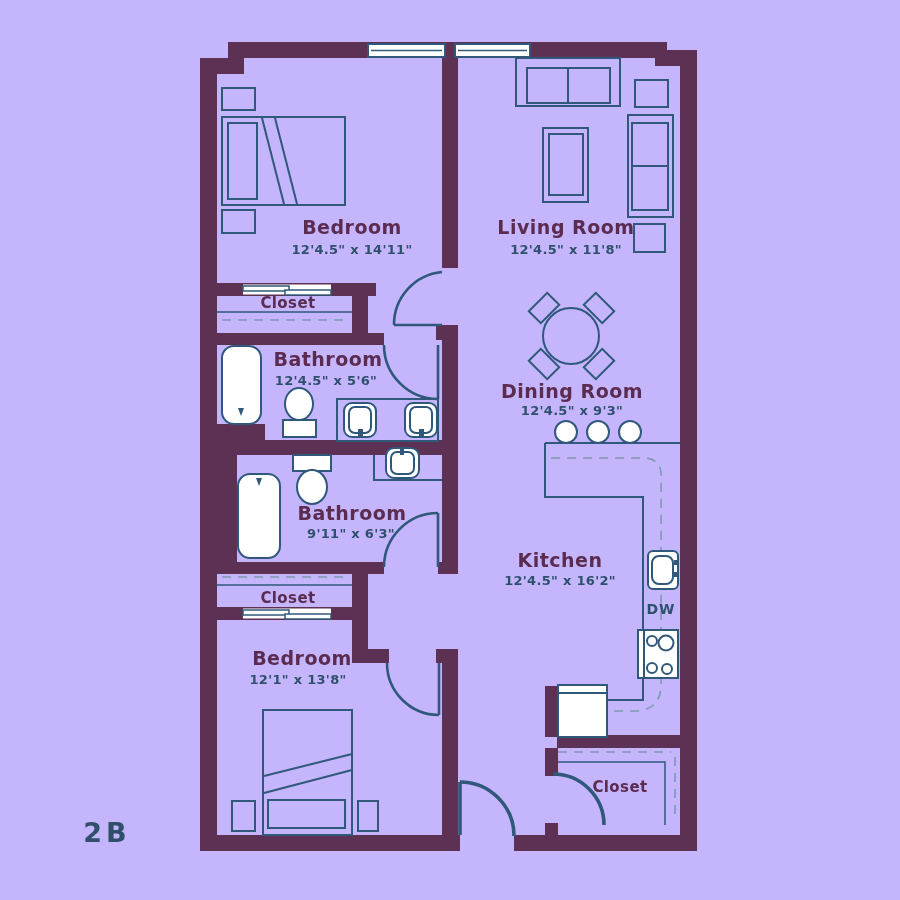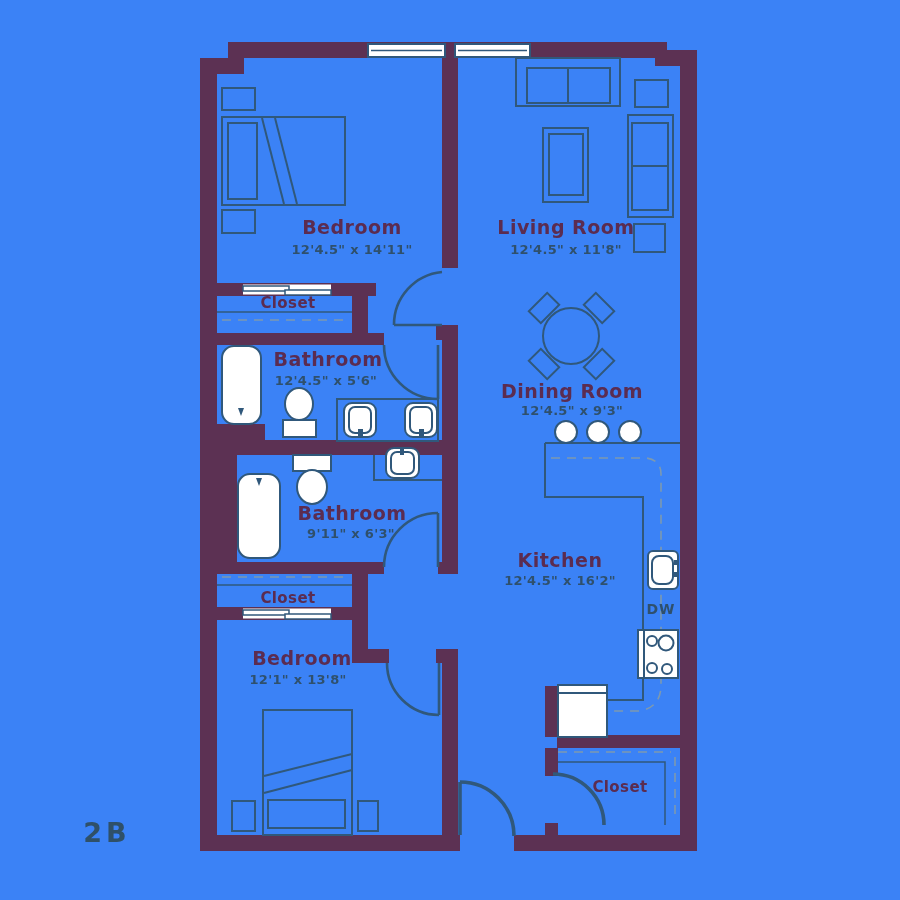--- a/index.html
+++ b/index.html
@@ -1,16 +1,16 @@
 <!DOCTYPE html>
 <html><head>
 <meta charset="utf-8">
 <style>
   html,body{margin:0;padding:0;background:#ffffff;}
-  .stage{position:relative;width:900px;height:900px;background:#3b82f6;overflow:hidden;
+  .stage{position:relative;width:900px;height:900px;background:#c4b5fd;overflow:hidden;
          font-family:"DejaVu Sans","Liberation Sans",sans-serif;}
   svg{position:absolute;left:0;top:0;}
   .w   {fill:#5C3153;}
   .f   {fill:none;stroke:#30587B;stroke-width:2;}
   .ff  {fill:#ffffff;stroke:#30587B;stroke-width:2;}
   .fb  {fill:#30587B;stroke:none;}
   .thin{fill:none;stroke:#30587B;stroke-width:1.5;}
   .rail{fill:#ffffff;stroke:#30587B;stroke-width:1.5;}
   .gap {fill:#ffffff;stroke:none;}
   .door{fill:none;stroke:#30587B;stroke-width:2.6;}

